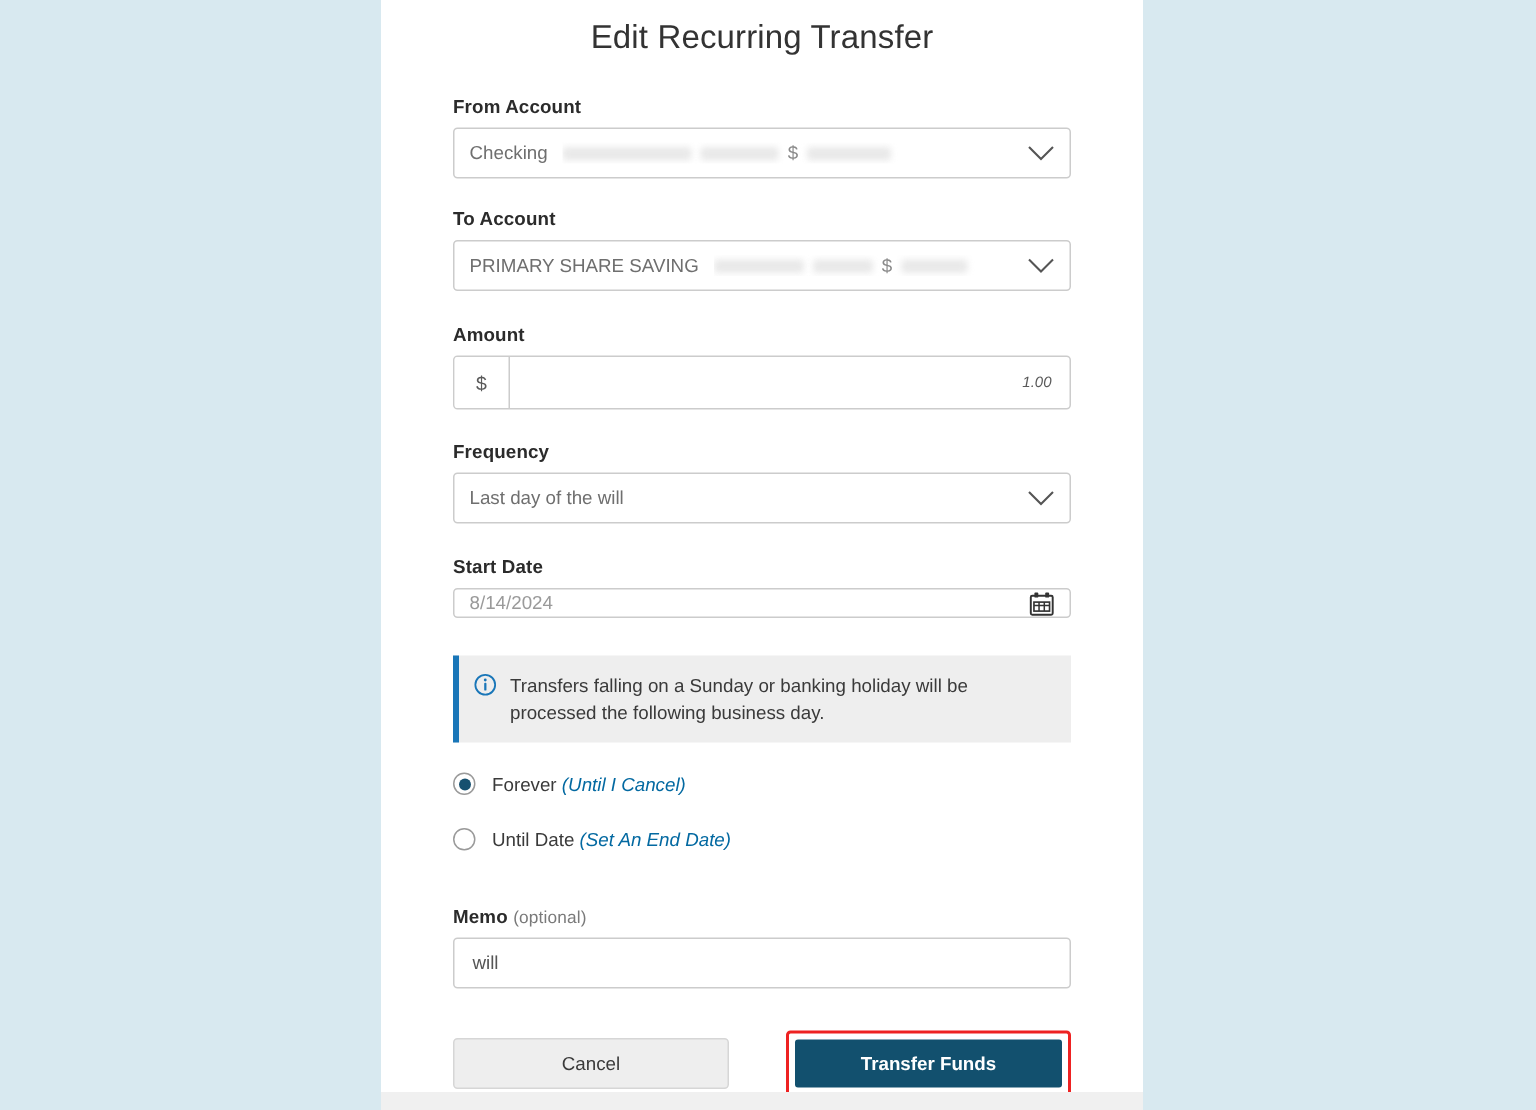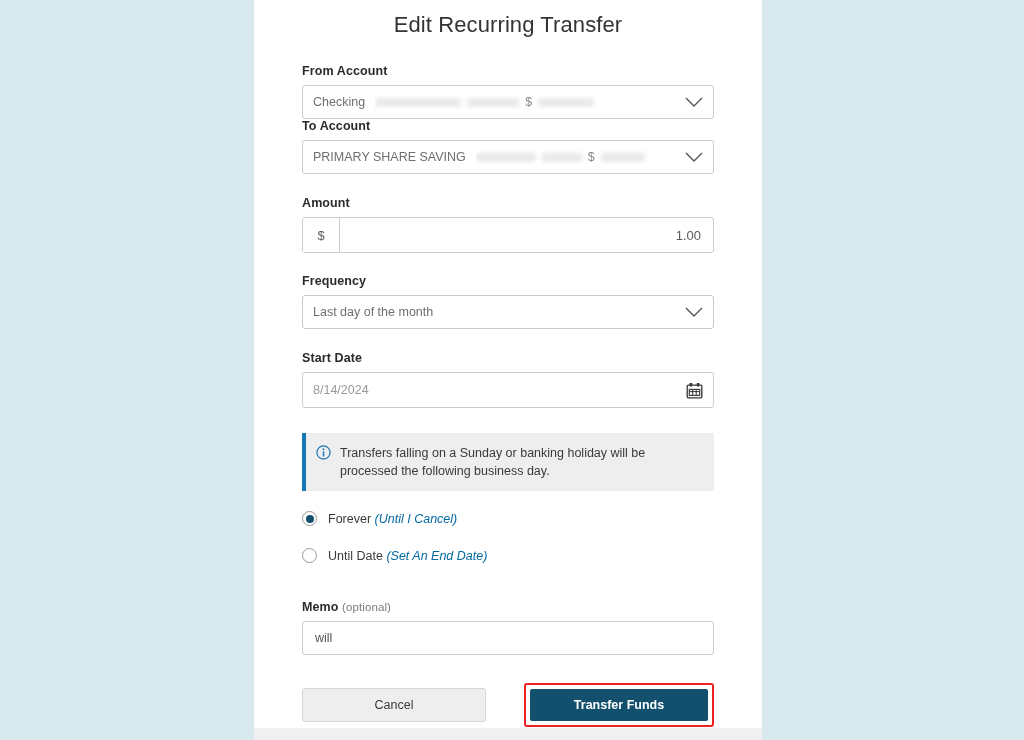--- a/index.html
+++ b/index.html
@@ -138,28 +138,29 @@
     color: #5a5a5a;
     background: #ffffff;
     flex-shrink: 0;
   }
   .amount-value {
     flex: 1;
     display: flex;
     align-items: center;
     justify-content: flex-end;
     padding-right: 12px;
-    font-size: 13px;
+    font-size: 10px;
     color: #5a5a5a;
+    font-style: italic;
   }
 
   
   .date-box {
     position: relative;
-    height: 36px;
+    height: 20px;
     border: 1px solid #cccccc;
     border-radius: 3px;
     background: #ffffff;
     display: flex;
     align-items: center;
     padding: 0 10px;
     box-sizing: border-box;
   }
   .date-text {
     font-size: 12.5px;
@@ -311,21 +312,21 @@
             <span class="redact" style="width:56px;"></span>
           </span>
           <span class="chevron">
             <svg viewBox="0 0 18 11" width="18" height="11">
                 <path d="M1 1 L9 9 L17 1" fill="none" stroke="#555" stroke-width="1.4"></path>
               </svg>
           </span>
         </div>
       </div>
 
-      <div class="field-group" style="">
+      <div class="field-group" style="margin-top:20px;">
         <label class="field-label">To Account</label>
         <div class="select-box" style="margin-top:7px;">
           <span class="select-text">PRIMARY SHARE SAVING</span>
           <span class="select-masked">
             <span class="redact" style="width:60px;"></span>
             <span class="redact" style="width:40px;"></span>
             <span class="dollar-faint">$</span>
             <span class="redact" style="width:44px;"></span>
           </span>
           <span class="chevron">
@@ -340,21 +341,21 @@
         <label class="field-label">Amount</label>
         <div class="amount-row" style="margin-top:7px;">
           <span class="amount-prefix">$</span>
           <span class="amount-value">1.00</span>
         </div>
       </div>
 
       <div class="field-group" style="margin-top:21px;">
         <label class="field-label">Frequency</label>
         <div class="select-box" style="margin-top:7px;">
-          <span class="select-text">Last day of the month</span>
+          <span class="select-text">Last day of the will</span>
           <span class="chevron">
             <svg viewBox="0 0 18 11" width="18" height="11">
                 <path d="M1 1 L9 9 L17 1" fill="none" stroke="#555" stroke-width="1.4"></path>
               </svg>
           </span>
         </div>
       </div>
 
       <div class="field-group" style="margin-top:22px;">
         <label class="field-label">Start Date</label>

